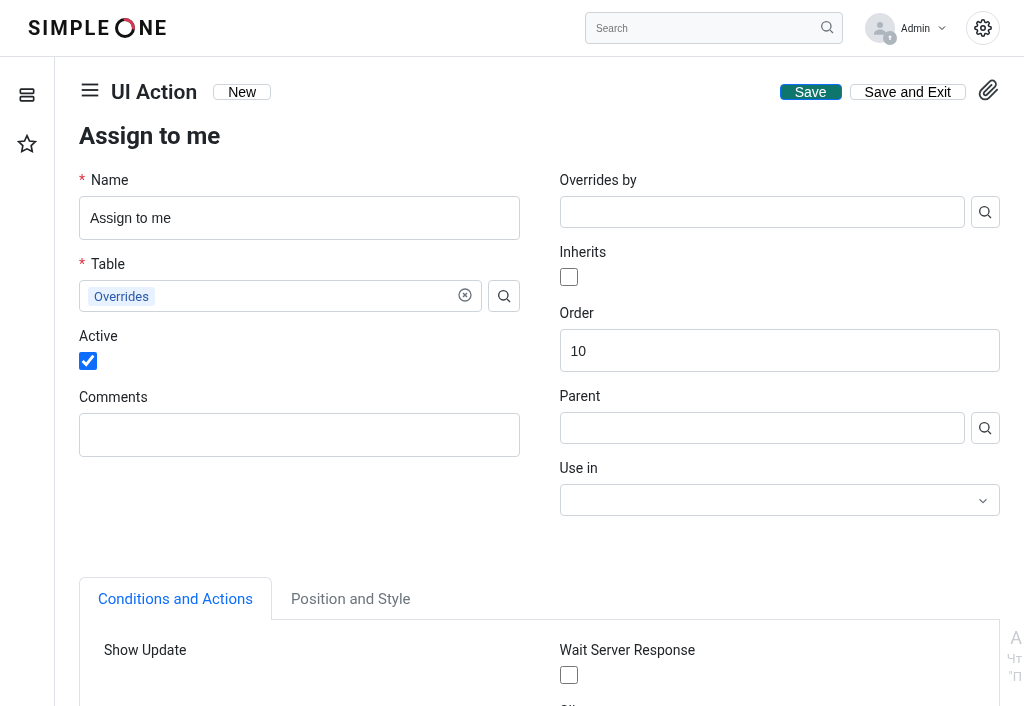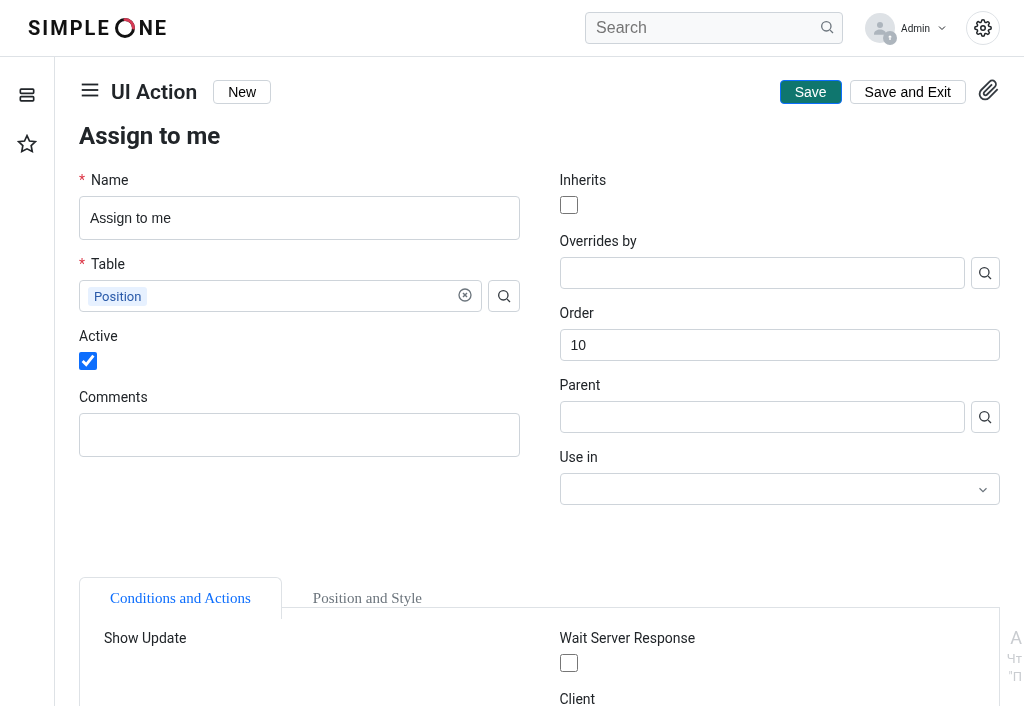--- a/index.html
+++ b/index.html
@@ -35,21 +35,21 @@
     width: 258px;
     margin-right: 22px;
   }
   .search-input {
     width: 100%;
     height: 32px;
     padding: 4px 30px 4px 10px;
     border: 1px solid #ced4da;
     border-radius: 4px;
     background: #f8f9fa;
-    font-size: 16px;
+    font-size: 10px;
     color: #b91c1c;
   }
   .search-icon-right {
     position: absolute;
     right: 8px;
     top: 7px;
     color: #6c757d;
   }
   .user-chip {
     display: flex;
@@ -109,21 +109,21 @@
     display: flex;
     align-items: center;
     margin-bottom: 18px;
   }
   .menu-icon { margin-right: 10px; color: #212529; }
   .entity-title { font-size: 21px; font-weight: 600; margin-right: 16px; }
   .btn {
     display: inline-flex;
     align-items: center;
     justify-content: center;
-    height: 24px;
+    height: 16px;
     padding: 0 14px;
     border: 1px solid #ced4da;
     border-radius: 4px;
     font-size: 14px;
     background: #fff;
     cursor: pointer;
   }
   .btn-primary {
     background: #0f766e;
     border-color: #0d6efd;
@@ -199,29 +199,28 @@
     height: 18px;
     accent-color: #0d6efd;
   }
   
   .tabs {
     display: flex;
     border-bottom: 1px solid #dee2e6;
     margin-top: 44px;
   }
   .tab {
-    padding: 12px 30px;
+    padding: 12px 18px;
     font-size: 15px;
     color: #6c757d;
     cursor: pointer;
     border: 1px solid transparent;
     border-bottom: none;
     position: relative;
-    top: 12px;
-    font-family: Liberation Serif, serif;
+    top: 1px;
   }
   .tab.active {
     color: #0d6efd;
     border-color: #dee2e6;
     border-top-left-radius: 6px;
     border-top-right-radius: 6px;
     background: #fff;
   }
   .tab-panel {
     border: 1px solid #dee2e6;
@@ -341,21 +340,21 @@
 
       <div>
         <div class="field">
           <label class="label required">Name</label>
           <input class="input" style="height: 44px;" value="Assign to me">
         </div>
         <div class="field">
           <label class="label required">Table</label>
           <div class="input-token-wrap">
             <div class="token-field">
-              <span class="token">Position</span>
+              <span class="token">Overrides</span>
               <span class="clear-x">
                 <svg width="16" height="16" viewBox="0 0 24 24" fill="none" stroke="currentColor" stroke-width="2">
                     <circle cx="12" cy="12" r="9"></circle>
                     <line x1="9" y1="9" x2="15" y2="15"></line>
                     <line x1="15" y1="9" x2="9" y2="15"></line>
                   </svg>
               </span>
             </div>
             <div class="lookup-btn">
               <svg width="16" height="16" viewBox="0 0 24 24" fill="none" stroke="currentColor" stroke-width="2">
@@ -370,38 +369,38 @@
           <input type="checkbox" class="checkbox" checked="" style="">
         </div>
         <div class="field">
           <label class="label">Comments</label>
           <textarea class="textarea" style=""></textarea>
         </div>
       </div>
 
       <div>
         <div class="field">
-          <label class="label">Inherits</label>
-          <input type="checkbox" class="checkbox" style="">
-        </div>
-        <div class="field">
           <label class="label">Overrides by</label>
           <div class="input-token-wrap">
             <input class="input" style="height: 32px;" value="">
             <div class="lookup-btn">
               <svg width="16" height="16" viewBox="0 0 24 24" fill="none" stroke="currentColor" stroke-width="2">
                   <circle cx="11" cy="11" r="7"></circle>
                   <line x1="21" y1="21" x2="16.65" y2="16.65"></line>
                 </svg>
             </div>
           </div>
         </div>
         <div class="field">
+          <label class="label">Inherits</label>
+          <input type="checkbox" class="checkbox" style="">
+        </div>
+        <div class="field">
           <label class="label">Order</label>
-          <input class="input" style="height: 32px;" value="10">
+          <input class="input" style="height: 43px;" value="10">
         </div>
         <div class="field">
           <label class="label">Parent</label>
           <div class="input-token-wrap">
             <input class="input" style="height: 32px;" value="">
             <div class="lookup-btn">
               <svg width="16" height="16" viewBox="0 0 24 24" fill="none" stroke="currentColor" stroke-width="2">
                   <circle cx="11" cy="11" r="7"></circle>
                   <line x1="21" y1="21" x2="16.65" y2="16.65"></line>
                 </svg>

